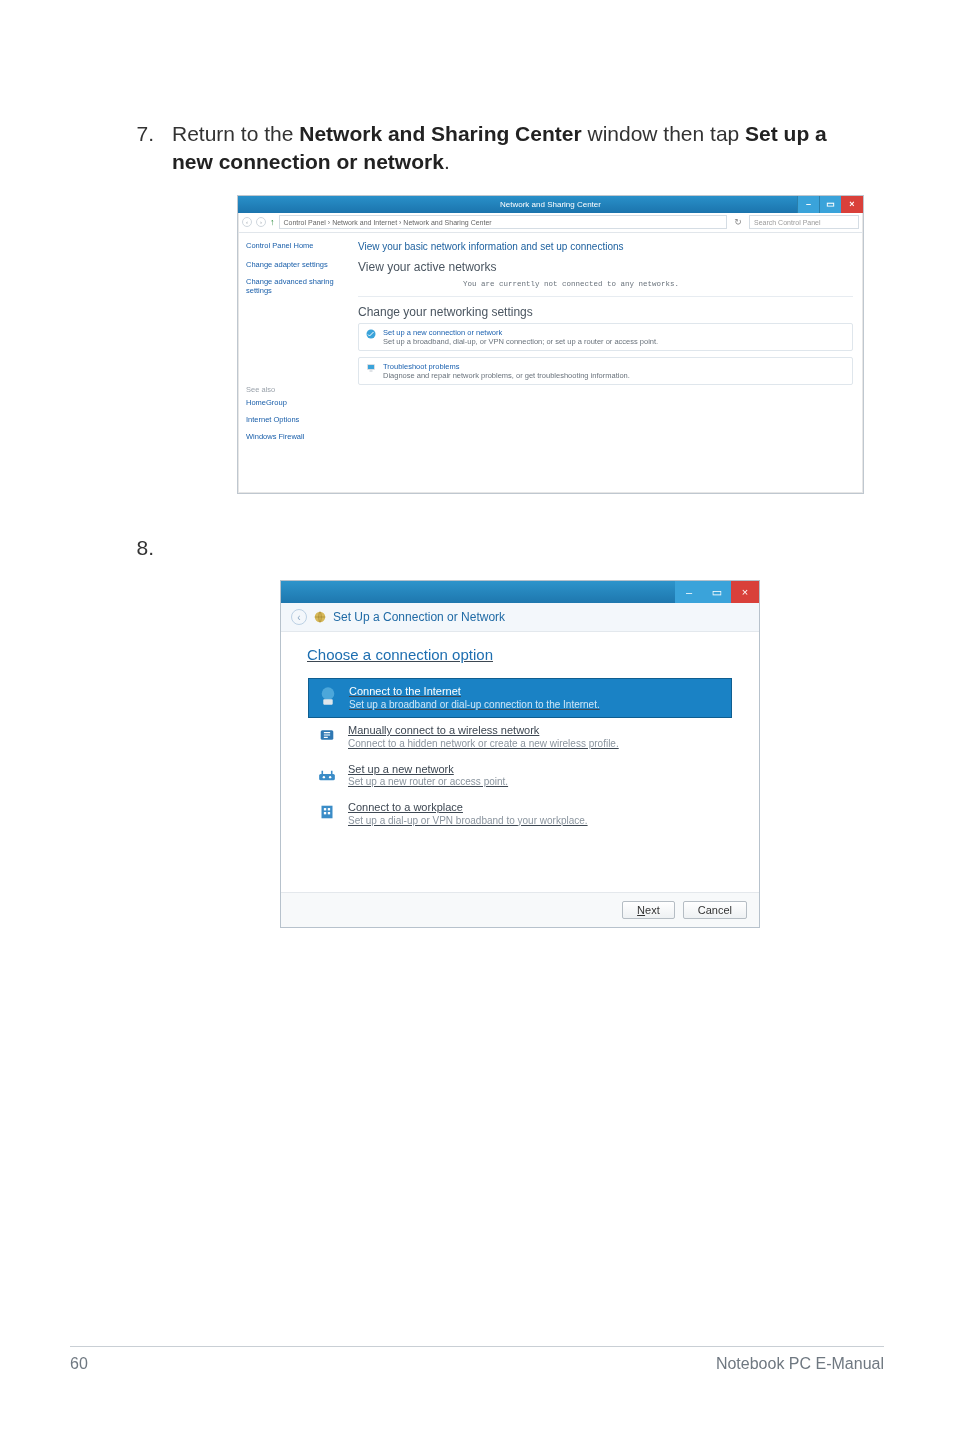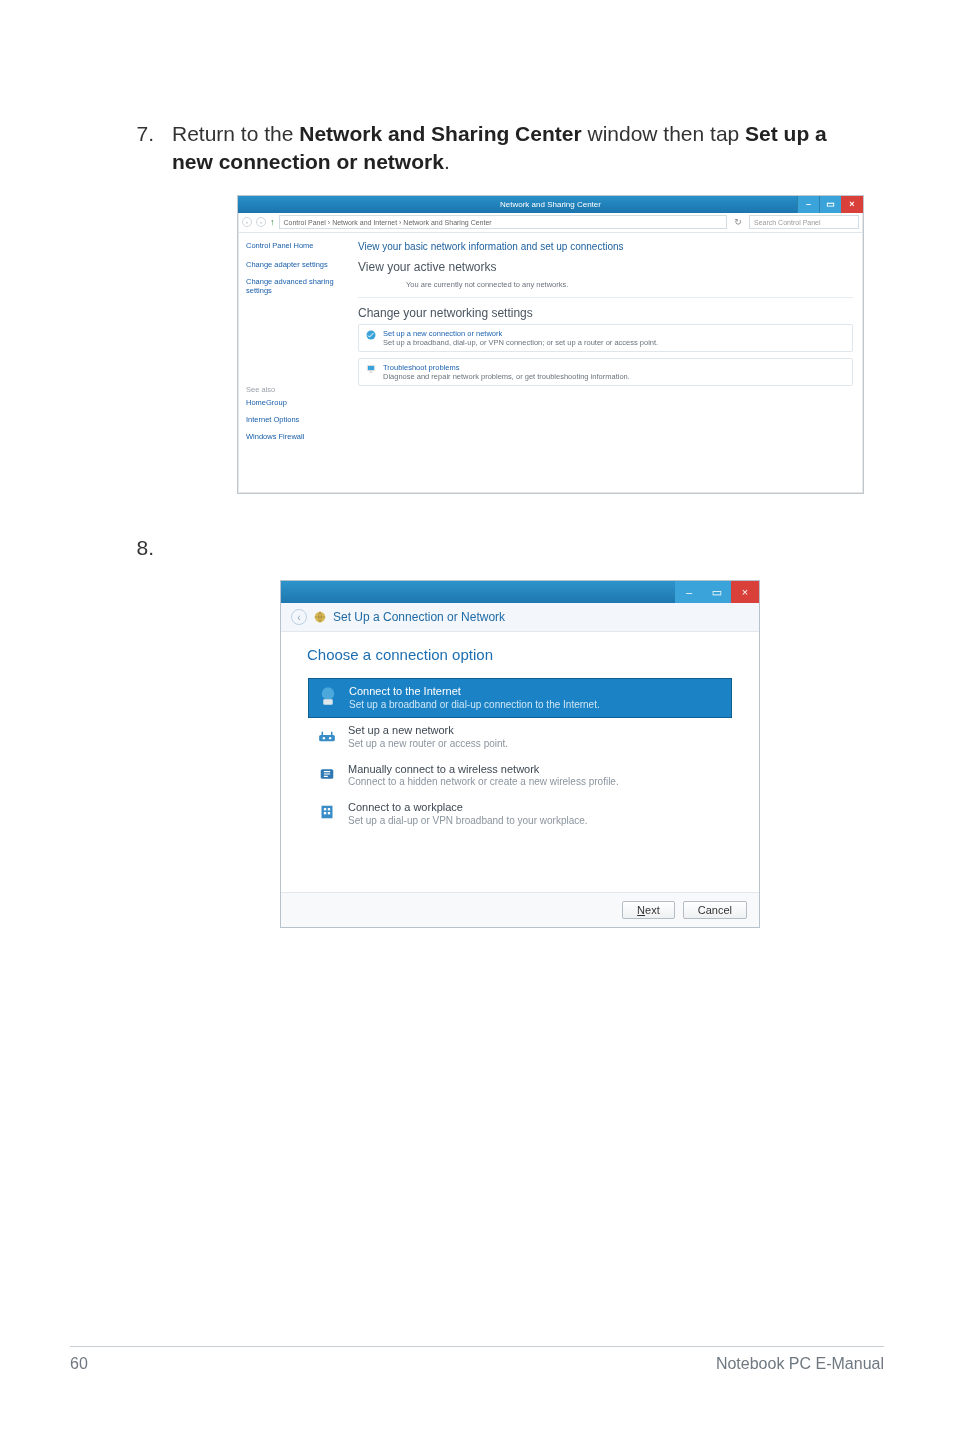--- a/index.html
+++ b/index.html
@@ -122,21 +122,21 @@
       display:flex; align-items:center; gap:6px;
       padding: 6px 10px;
       font-size: 12px; color:#1f6aa5;
       border-bottom:1px solid #e3e8ed;
       background:#f3f7fb;
     }
     .wiz-head .back {
       width:16px;height:16px;border:1px solid #bcd1e4;border-radius:50%;
       display:flex;align-items:center;justify-content:center;color:#8aa7c2;font-size:10px;
     }
-    .wiz-body { padding: 14px 26px 10px 26px; min-height: 260px;}
+    .wiz-body { padding: 14px 26px 10px 26px; min-height: 260px; text-decoration: underline;}
     .wiz-body .title { color:#1d6eb0; font-size:15px; margin-bottom:14px;}
     .opt {
       display:flex; gap:10px; padding:6px 8px; align-items:flex-start;
     }
     .opt.sel {
       background:#1a82c5;
       color:#ffffff;
       border:1px solid #0f5e90;
     }
     .opt .oico { width:22px; height:22px; flex-shrink:0; display:flex;align-items:center;justify-content:center;}
@@ -215,21 +215,21 @@
         <div class="lnk">Change advanced sharing settings</div>
         <div class="also-title">See also</div>
         <div class="lnk">HomeGroup</div>
         <div class="lnk">Internet Options</div>
         <div class="lnk">Windows Firewall</div>
       </div>
       <div class="cp-main">
         <div class="hd">View your basic network information and set up connections</div>
         <div class="cp-sect-title">View your active networks</div>
         <div class="cp-row">
-          <div class="txt sub" style="margin-left:48px;">You are currently not connected to any networks.</div>
+          <div class="txt sub" style="margin-left:105px;font-family:Liberation Mono, monospace;">You are currently not connected to any networks.</div>
         </div>
         <div style="border-top:1px solid #e7ecf1;margin:6px 0;"></div>
         <div class="cp-sect-title">Change your networking settings</div>
 
         <div class="cp-row boxed">
           <div class="cp-ico">
             <svg viewBox="0 0 24 24">
                 <circle cx="12" cy="12" r="9" fill="#3aa3da"></circle>
                 <path d="M6 13l3 3 8-8" stroke="#fff" stroke-width="2" fill="none"></path>
               </svg>
@@ -294,42 +294,42 @@
           </div>
           <div class="ot">
             <div class="ttl">Connect to the Internet</div>
             <div class="sub">Set up a broadband or dial-up connection to the Internet.</div>
           </div>
         </div>
 
         <div class="opt">
           <div class="oico">
             <svg viewBox="0 0 28 28">
+                <rect x="6" y="8" width="16" height="12" rx="2" fill="#2f78b3"></rect>
+                <path d="M10 14h8M10 11h8M10 17h5" stroke="#fff" stroke-width="1.4"></path>
+              </svg>
+          </div>
+          <div class="ot">
+            <div class="ttl">Manually connect to a wireless network</div>
+            <div class="sub">Connect to a hidden network or create a new wireless profile.</div>
+          </div>
+        </div>
+
+        <div class="opt">
+          <div class="oico">
+            <svg viewBox="0 0 28 28">
                 <rect x="4" y="14" width="20" height="8" rx="2" fill="#3a8cc7"></rect>
                 <path d="M8 14v-4M20 14v-4" stroke="#3a8cc7" stroke-width="2"></path>
                 <circle cx="10" cy="18" r="1.5" fill="#fff"></circle>
                 <circle cx="18" cy="18" r="1.5" fill="#fff"></circle>
               </svg>
           </div>
           <div class="ot">
             <div class="ttl">Set up a new network</div>
             <div class="sub">Set up a new router or access point.</div>
-          </div>
-        </div>
-
-        <div class="opt">
-          <div class="oico">
-            <svg viewBox="0 0 28 28">
-                <rect x="6" y="8" width="16" height="12" rx="2" fill="#2f78b3"></rect>
-                <path d="M10 14h8M10 11h8M10 17h5" stroke="#fff" stroke-width="1.4"></path>
-              </svg>
-          </div>
-          <div class="ot">
-            <div class="ttl">Manually connect to a wireless network</div>
-            <div class="sub">Connect to a hidden network or create a new wireless profile.</div>
           </div>
         </div>
 
         <div class="opt">
           <div class="oico">
             <svg viewBox="0 0 28 28">
                 <rect x="7" y="6" width="14" height="16" fill="#3a8cc7"></rect>
                 <rect x="10" y="9" width="3" height="3" fill="#fff"></rect>
                 <rect x="15" y="9" width="3" height="3" fill="#fff"></rect>
                 <rect x="10" y="14" width="3" height="3" fill="#fff"></rect>

